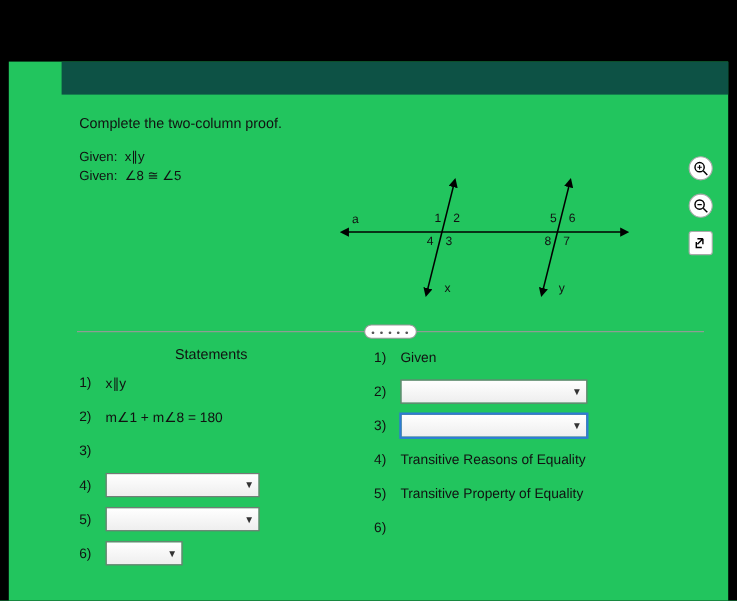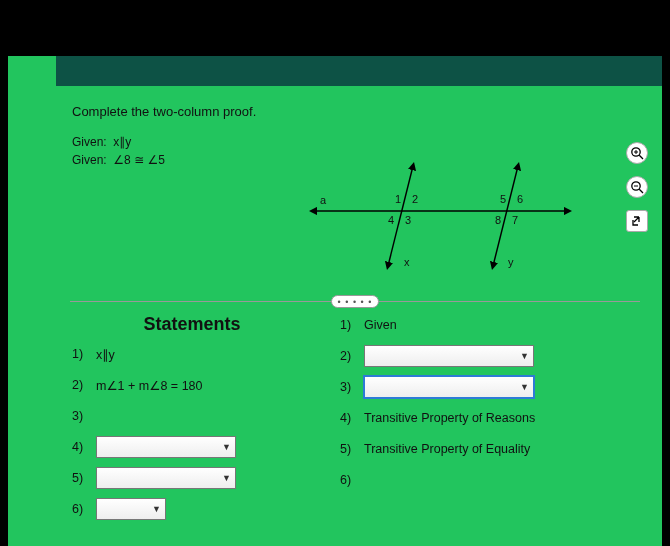--- a/index.html
+++ b/index.html
@@ -91,22 +91,22 @@
   }
   .proof {
     display: flex;
     margin-top: 12px;
     gap: 28px;
   }
   .col {
     width: 240px;
   }
   .col h4 {
-    font-size: 18px;
-    font-weight: bold;
+    font-size: 13px;
+    font-weight: normal;
     text-align: center;
     margin-bottom: 8px;
   }
   .row {
     display: flex;
     align-items: center;
     margin-bottom: 9px;
     gap: 6px;
     min-height: 22px;
     font-size: 12.5px;
@@ -243,21 +243,21 @@
         <div class="row">
             <span class="num">2)</span>
             <span class="dropdown dd-w2"></span>
           </div>
         <div class="row">
             <span class="num">3)</span>
             <span class="dropdown dd-w2 selected"></span>
           </div>
         <div class="row">
             <span class="num">4)</span>
-            <span>Transitive Property of Reasons</span>
+            <span>Transitive Reasons of Equality</span>
           </div>
         <div class="row">
             <span class="num">5)</span>
             <span>Transitive Property of Equality</span>
           </div>
         <div class="row">
             <span class="num">6)</span>
           </div>
       </div>
     </div>

